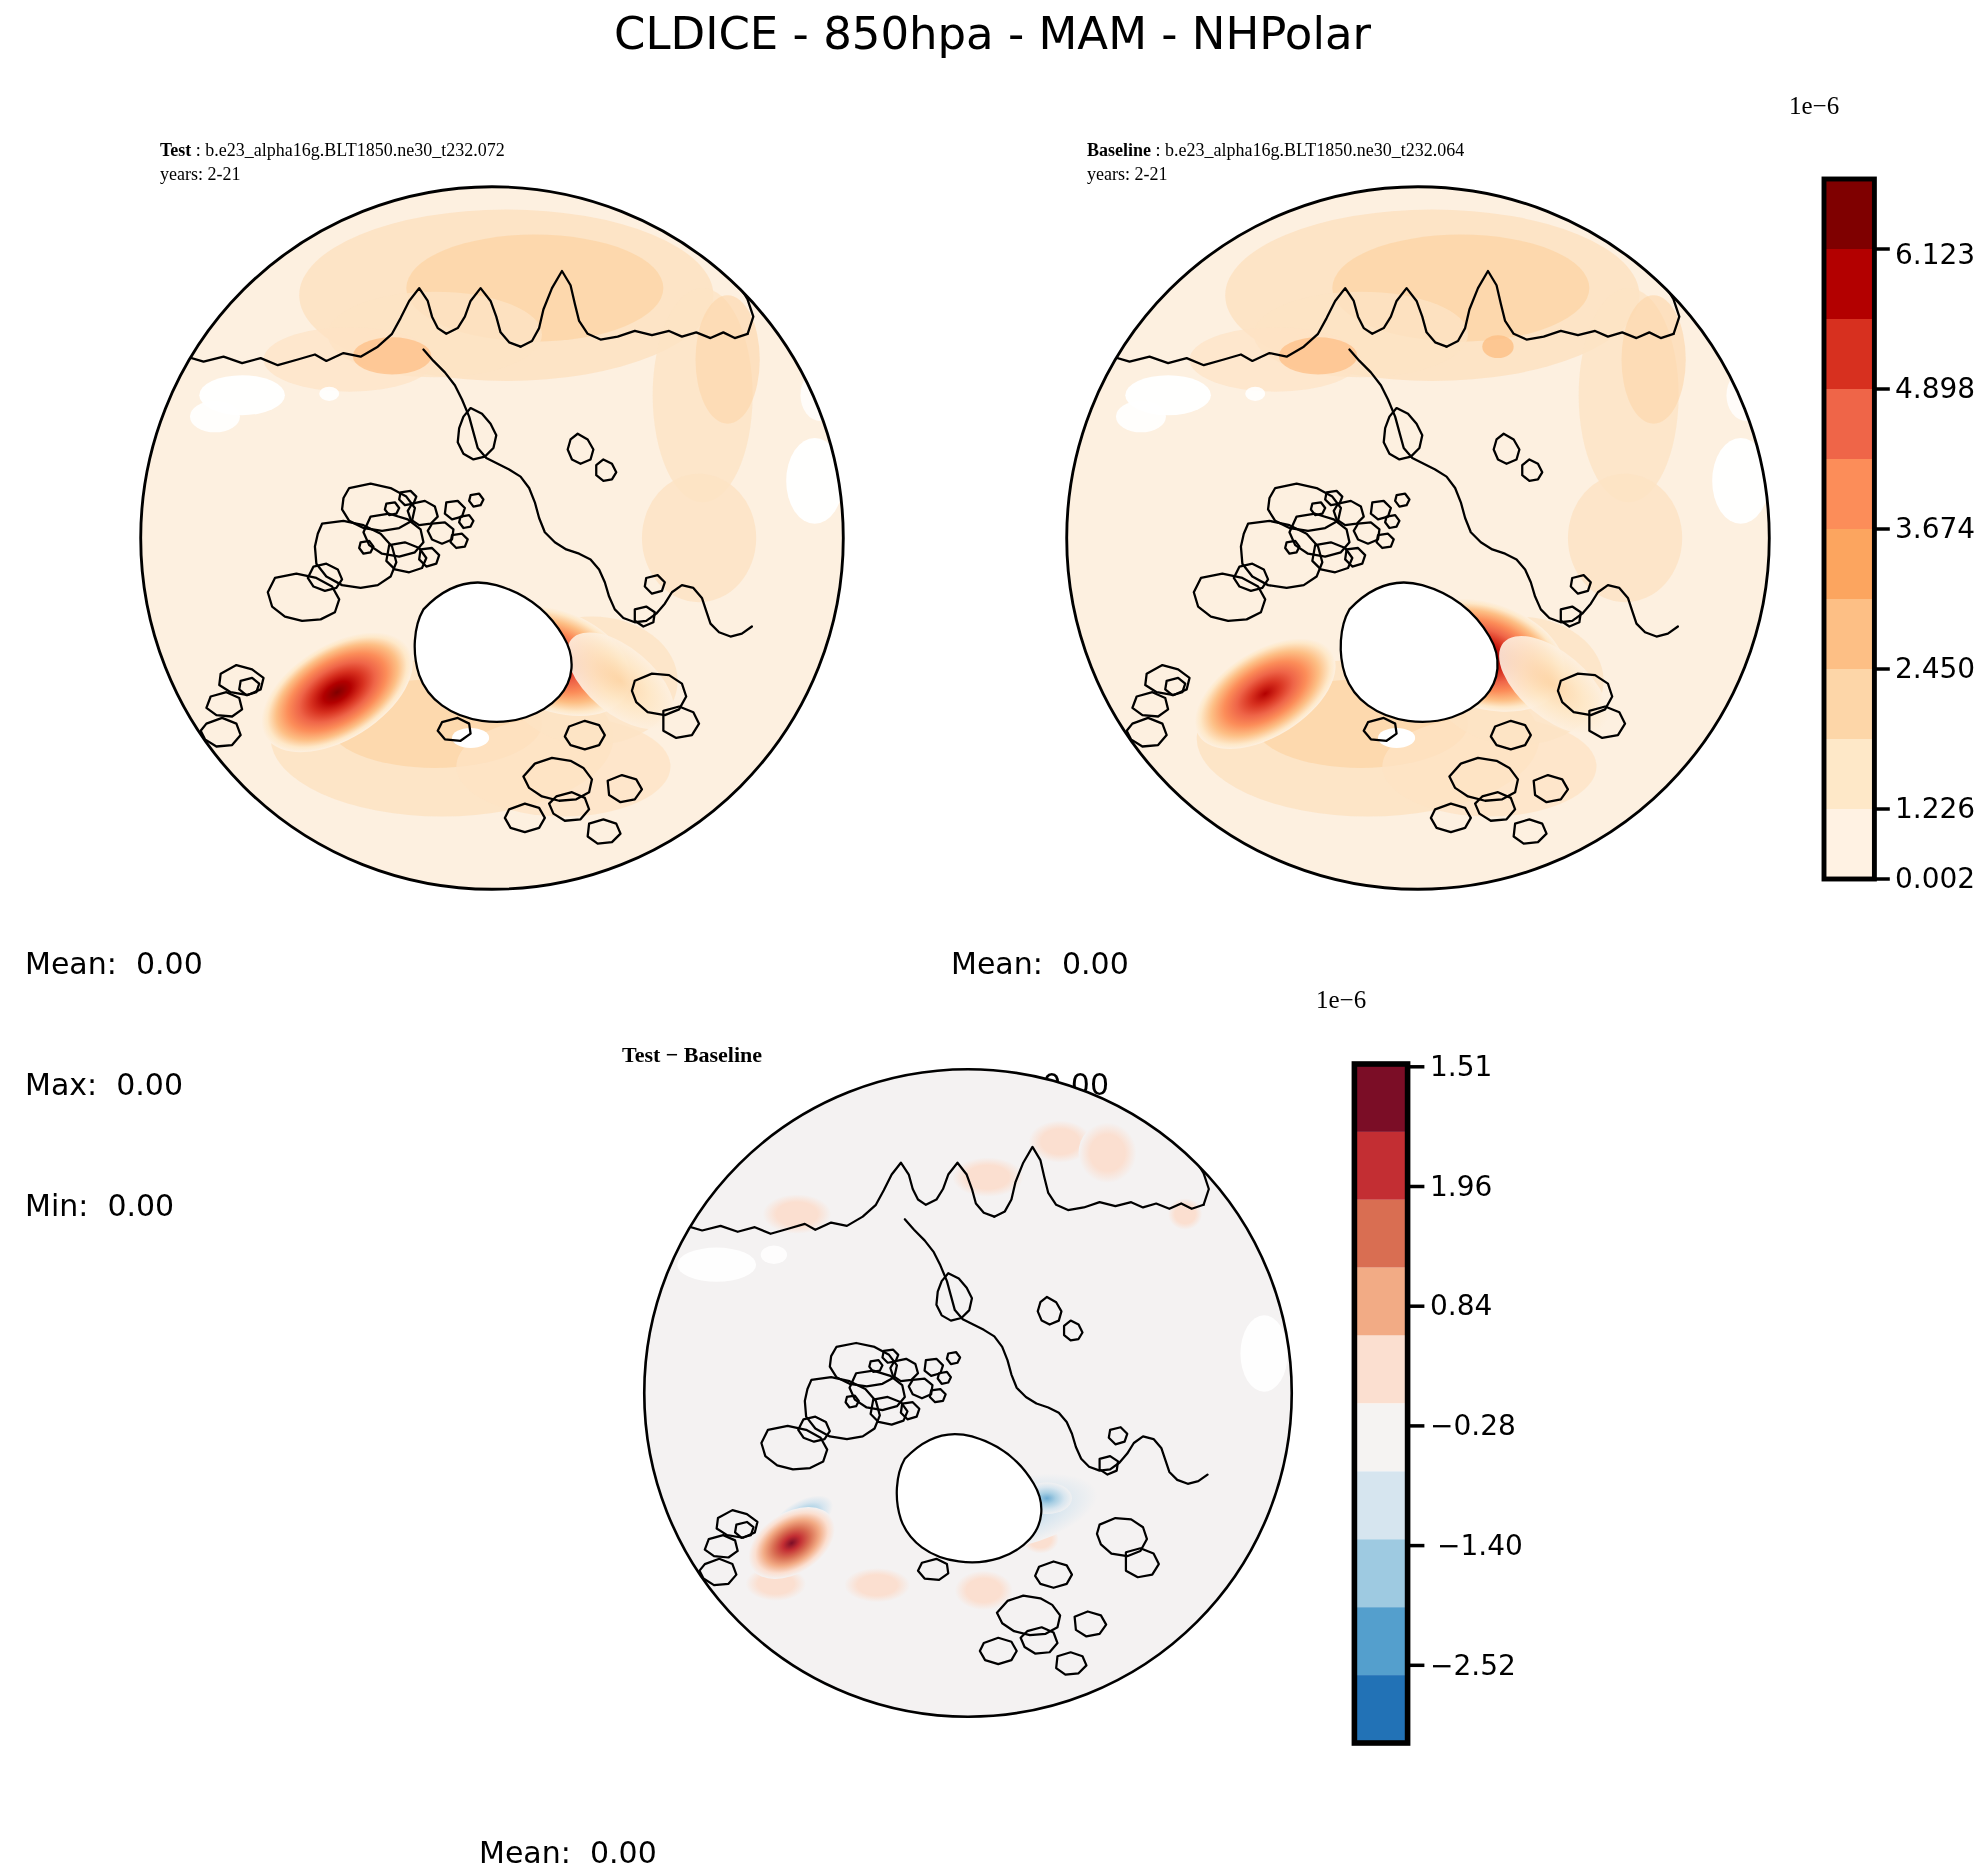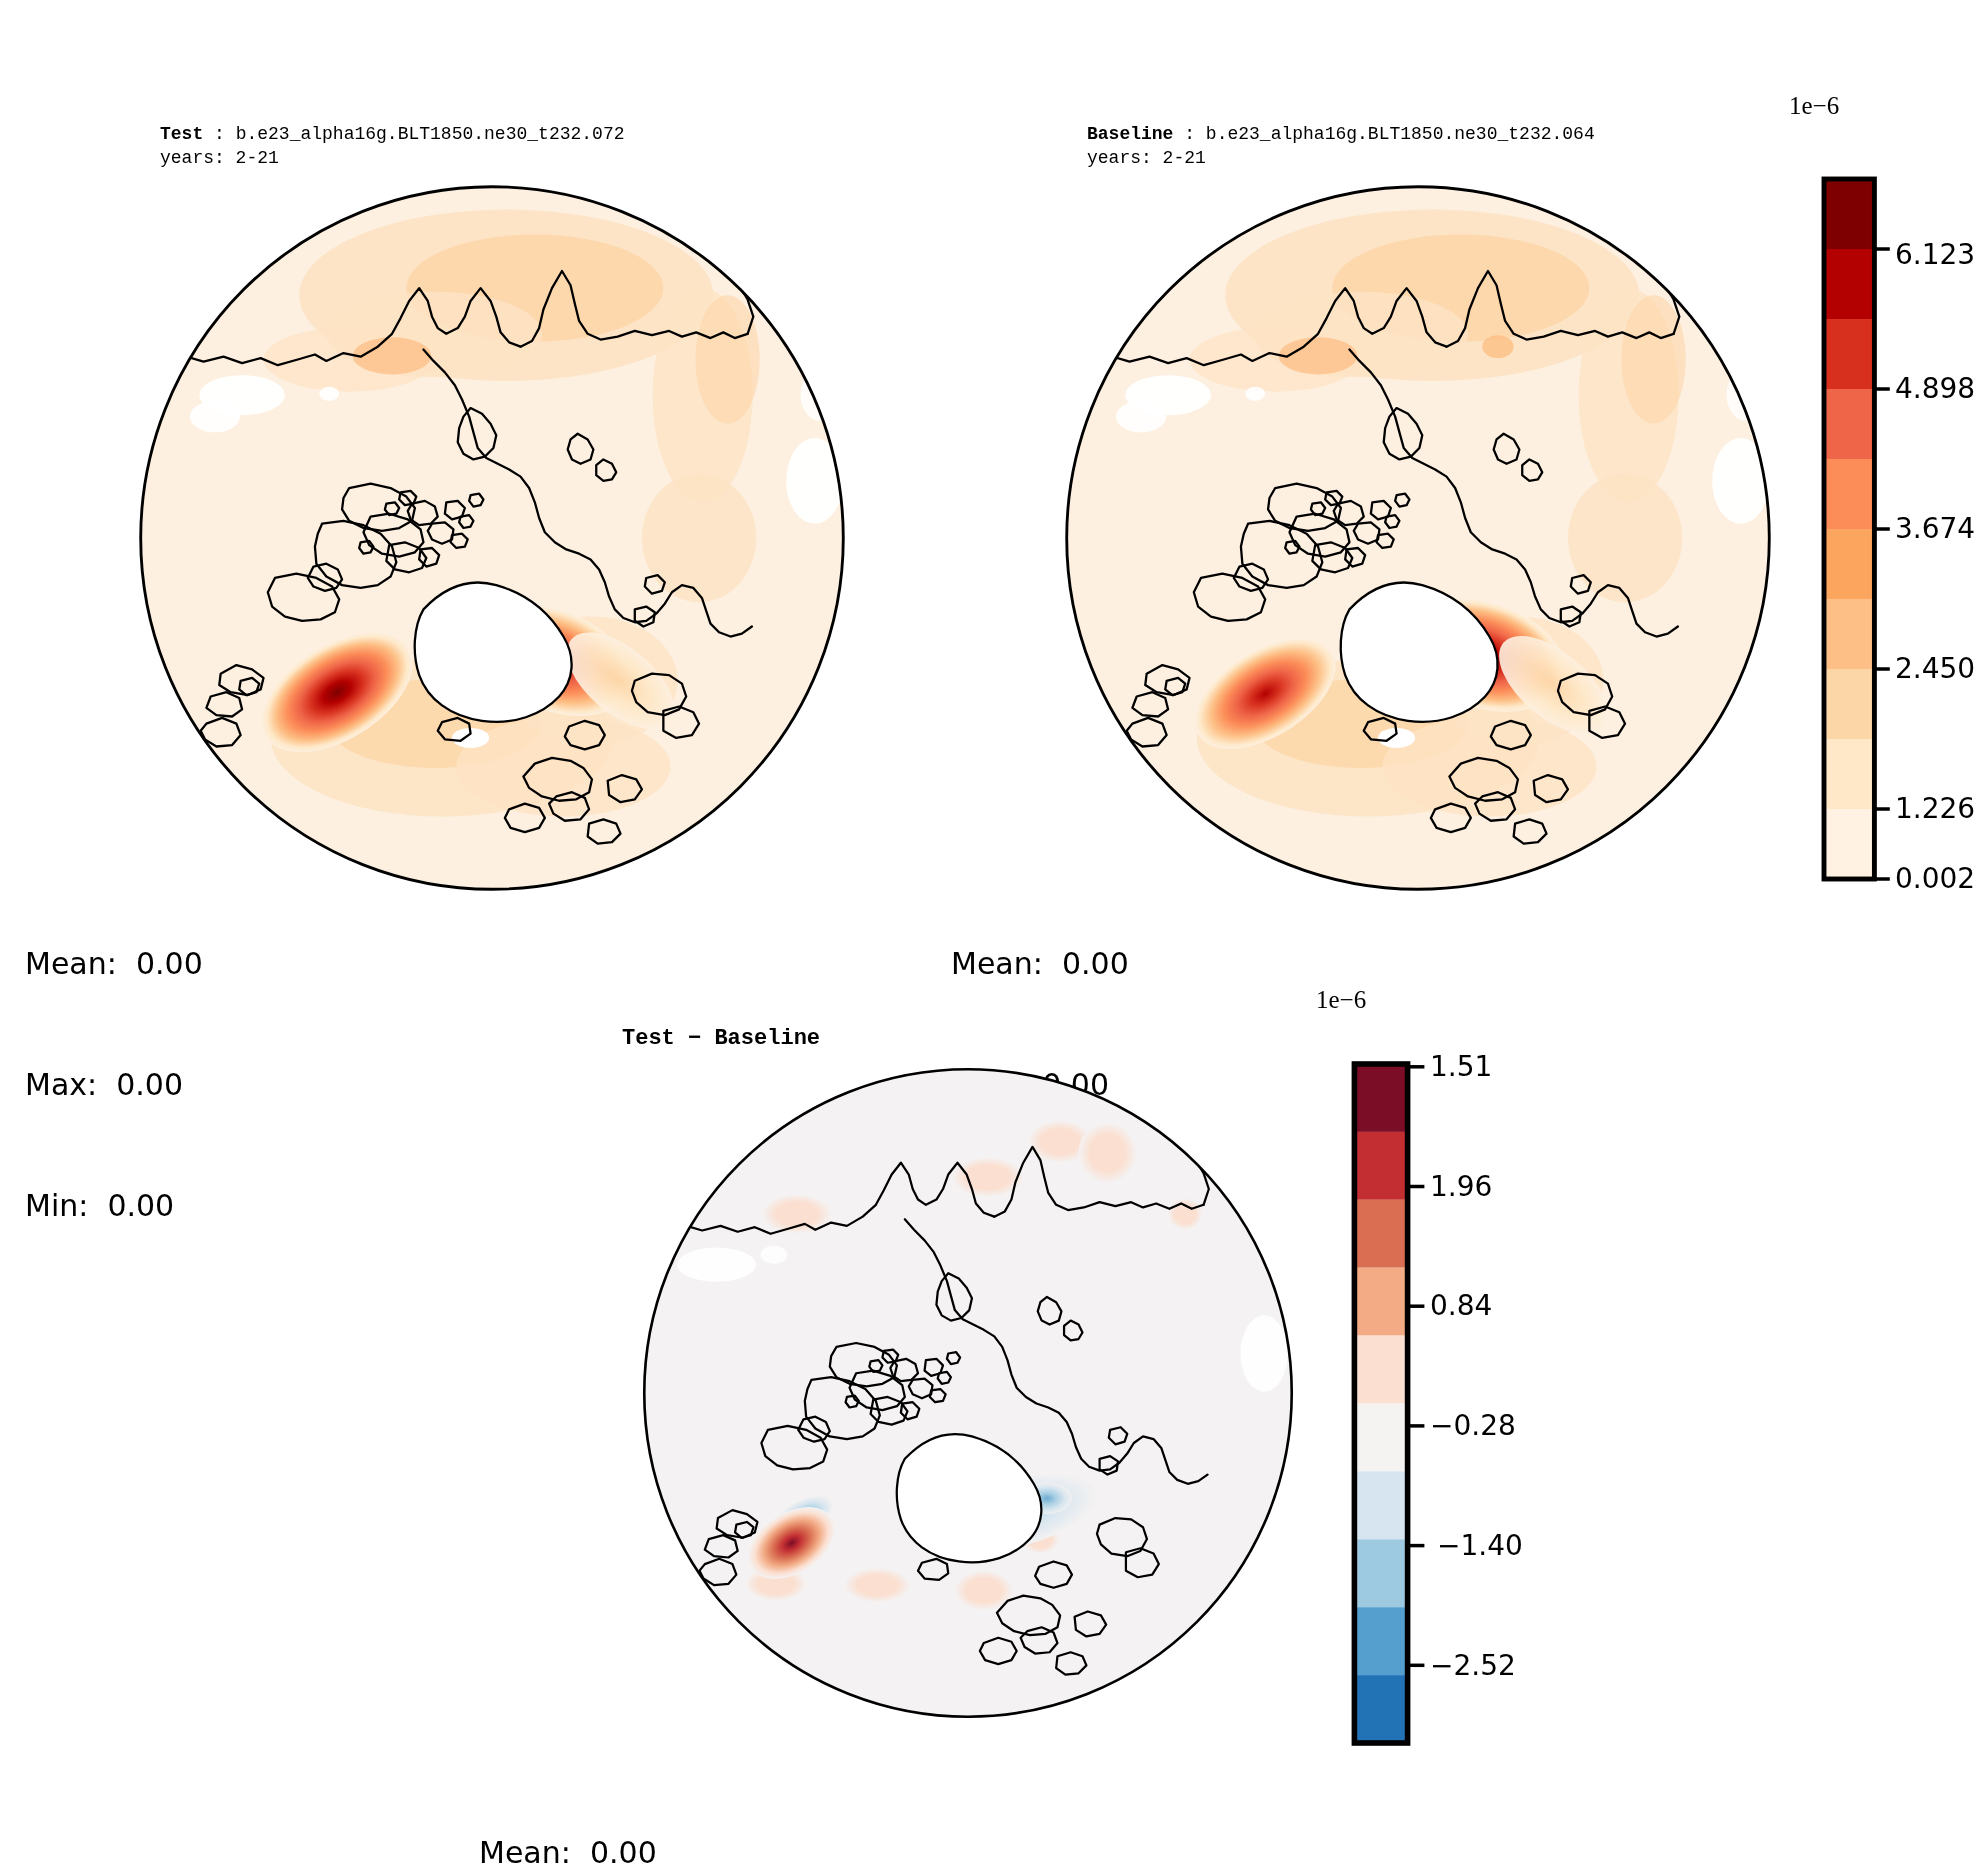--- a/index.html
+++ b/index.html
@@ -1,20 +1,20 @@
 <!DOCTYPE html>
 <html style="font-size:11.2px"><head>
 <meta charset="utf-8">
 <style>
   html,body{margin:0;padding:0;background:#ffffff;}
   body{width:1985px;height:1867px;position:relative;font-family:"DejaVu Sans",sans-serif;color:#000;}
   .fig{position:absolute;inset:0;}
   #main-title{position:absolute;top:7px;left:0;width:1985px;text-align:center;
     font-size:45px;font-family:"DejaVu Sans",sans-serif;font-weight:400;letter-spacing:0px;}
-  .panel-head{position:absolute;font-size:18px;line-height:1.32;font-family:Liberation Mono, monospace;}
+  .panel-head{position:absolute;font-size:18px;line-height:1.32;font-family:Liberation Serif, serif;margin-top:16px;}
   .panel-head b{font-weight:700;}
   #test-head{left:160px;top:123px;}
   #base-head{left:1087px;top:123px;}
   #diff-head{left:622px;top:1024px;font-size:22px;font-weight:700;}
   .stats{position:absolute;font-size:30px;line-height:1.34;white-space:pre;font-family:"DejaVu Sans",sans-serif;}
   #test-stats{left:25px;top:864px;}
   #base-stats{left:951px;top:864px;}
   #diff-stats{left:479px;top:1753px;}
   .mapwrap{position:absolute;}
   #test-map{left:135px;top:181px;width:714px;height:714px;}
@@ -27,20 +27,21 @@
   #cb-main-exp{left:1789px;top:92px;}
   #cb-diff-exp{left:1316px;top:986px;}
   .cb-tick{position:absolute;font-size:28px;font-family:"DejaVu Sans",sans-serif;white-space:pre;}
   svg{display:block;overflow:visible;}
 </style>
 </head>
 <body>
 
 <div class="fig">
 
+  <div id="main-title">CLDICE - 850hpa - MAM - NHPolar</div>
 
   <div class="panel-head" id="test-head">
     <div><b>Test</b><span> : </span><span>b.e23_alpha16g.BLT1850.ne30_t232.072</span></div>
     <div>years: 2-21</div>
   </div>
 
   <div class="mapwrap" id="test-map">
     <svg viewBox="0 0 1000 1000" width="714" height="714">
       <defs>
         <clipPath id="clipTest">

